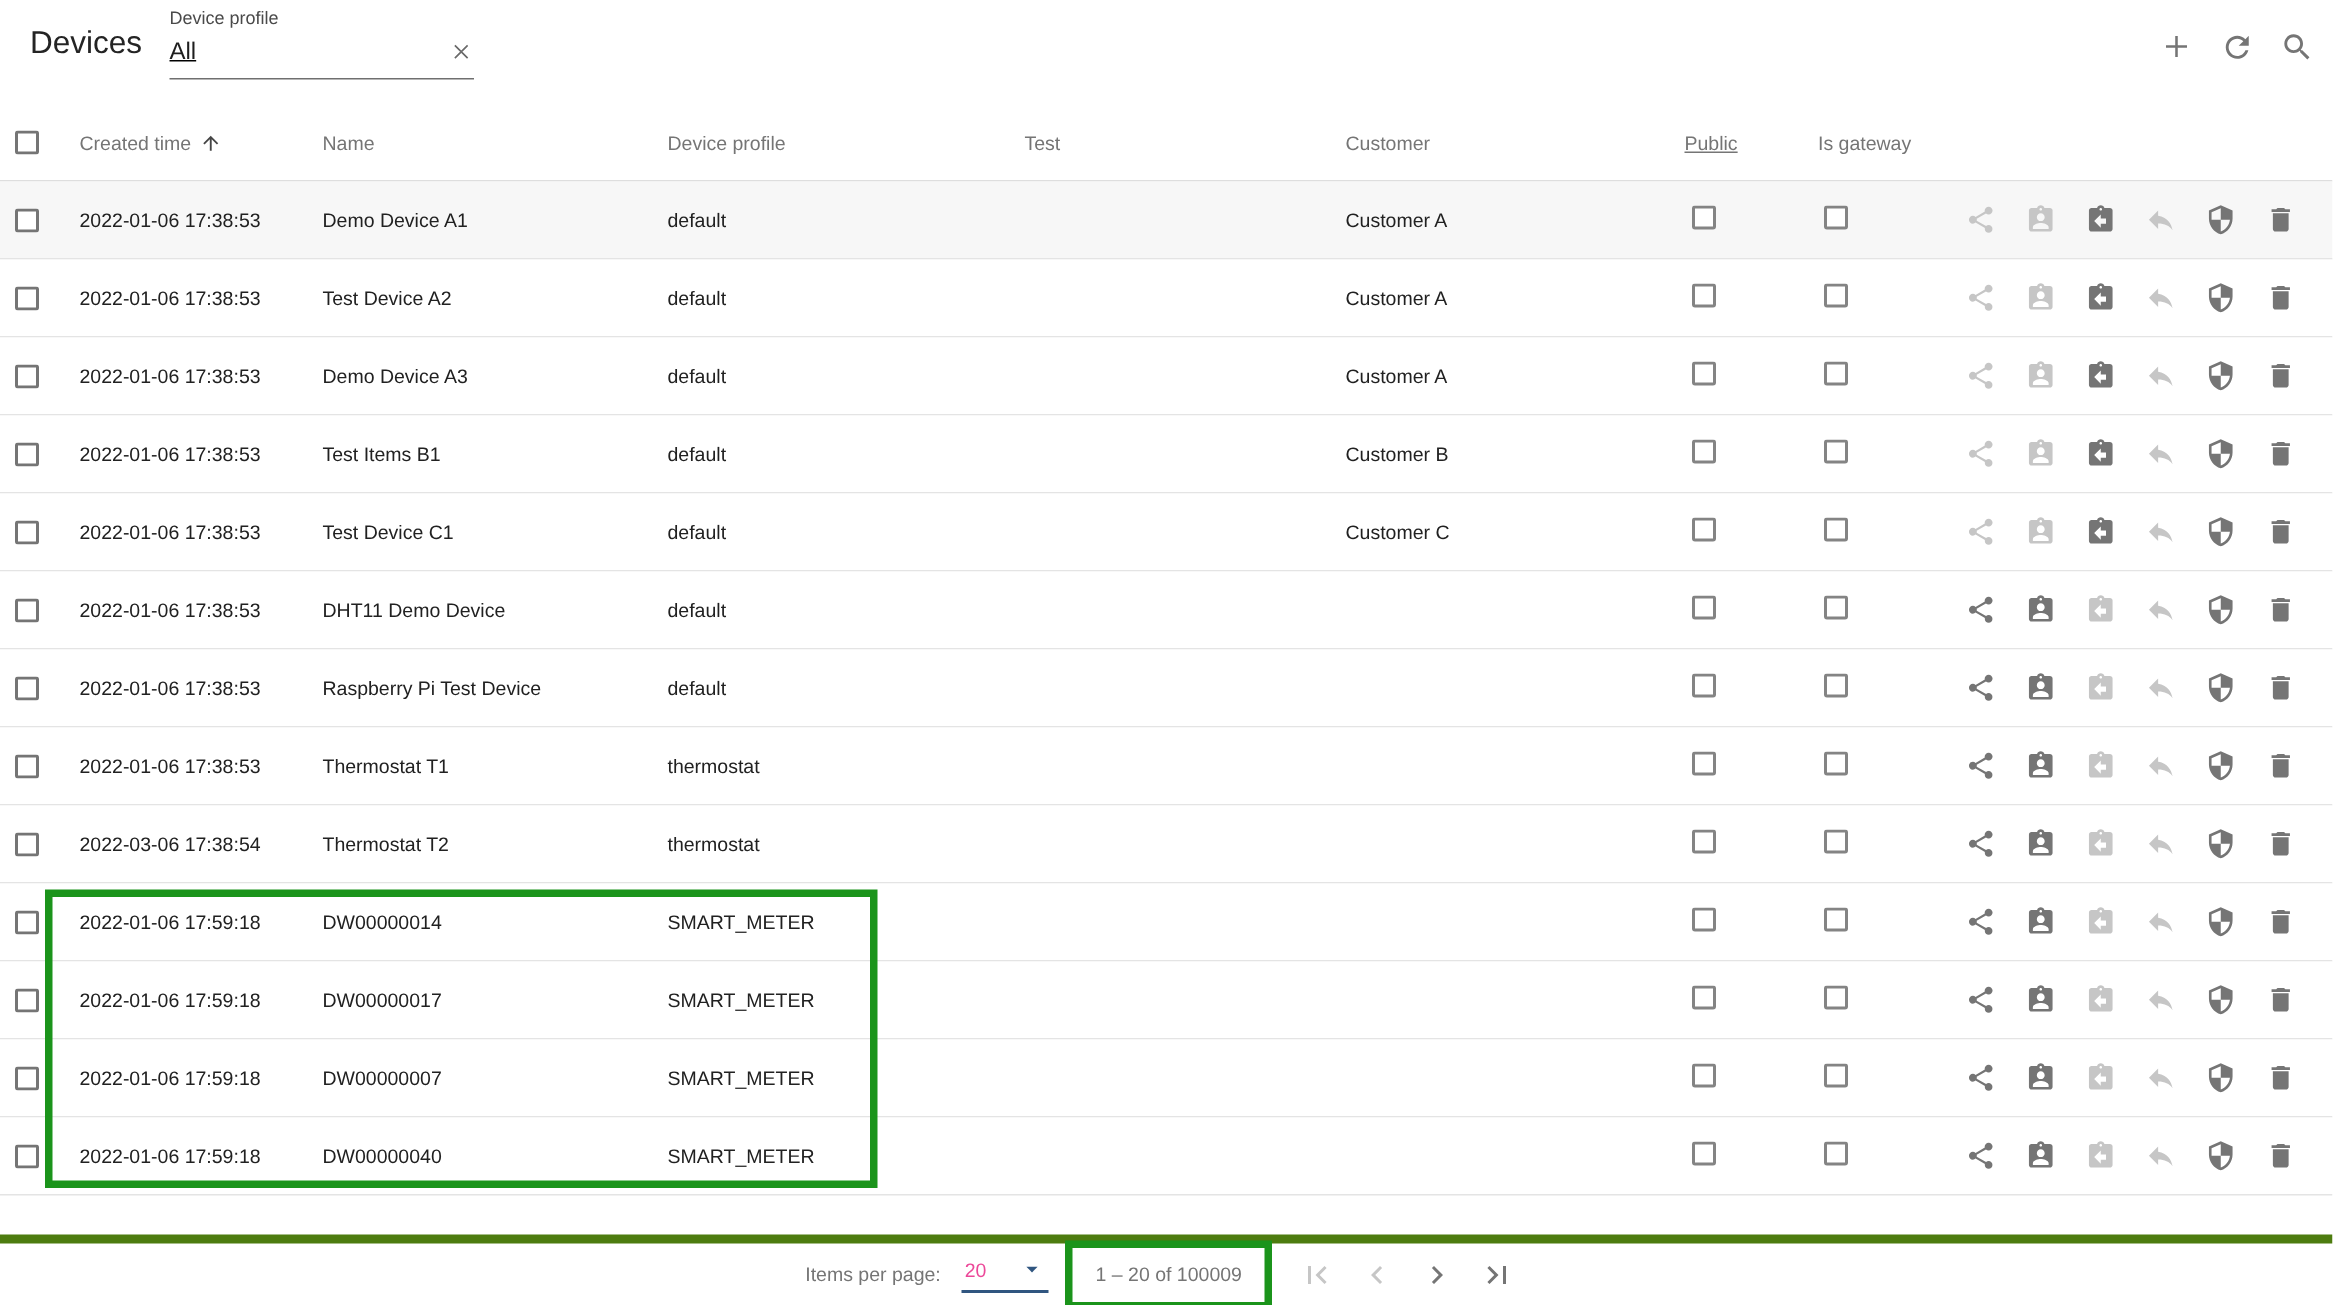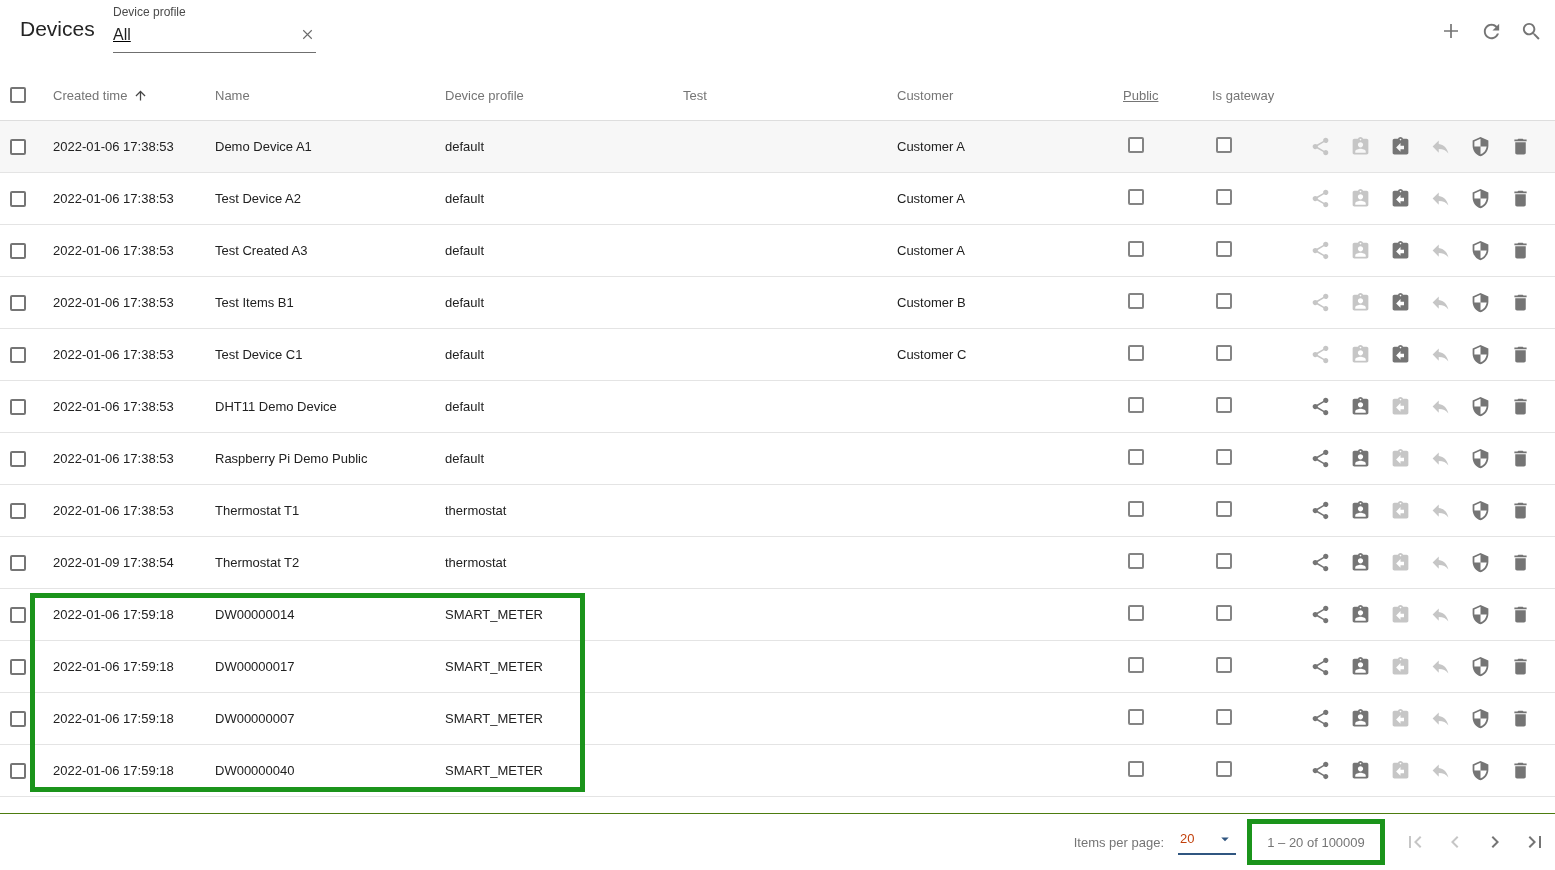--- a/index.html
+++ b/index.html
@@ -47,27 +47,27 @@
   .cb.ro { border-color:#848484; margin-left:5px; }
   .c-gateway .cb.ro { margin-left:4px; }
 
   .action-btn { width:40px; height:40px; border:none; background:none; padding:0;
     display:flex; align-items:center; justify-content:center; cursor:pointer; }
   .action-btn.enabled  { color:#757575; }
   .action-btn.disabled { color:#c6c6c6; cursor:default; }
 
   
   .footer {
-    position:absolute; left:0; bottom:0; width:1555px; height:57px;
-    border-top:1px solid #4d7c0f; display:flex; align-items:center; justify-content:flex-end;
+    position:absolute; left:0; bottom:0; width:1555px; height:47px;
+    border-top:6px solid #4d7c0f; display:flex; align-items:center; justify-content:center;
     color:#757575; font-size:13px; background:#fff;
   }
   .page-size-select { display:flex; align-items:center; margin-left:14px;
     border-bottom:2px solid #305680; padding:0 2px 5px 2px; cursor:pointer; }
-  .page-size-value { color:#c2410c; font-size:13px; min-width:22px; }
+  .page-size-value { color:#ec4899; font-size:13px; min-width:22px; }
   .caret { color:#305680; margin-left:14px; display:flex; }
   .range-annotation {
     width:138px; height:46px; margin:0 10px 0 11px;
     border:5px solid; display:flex; align-items:center; justify-content:center;
   }
   .pg-btn { width:40px; height:40px; border:none; background:none; padding:0;
     display:flex; align-items:center; justify-content:center; cursor:pointer; }
   .pg-btn.enabled  { color:#757575; }
   .pg-btn.disabled { color:#c6c6c6; cursor:default; }
 
@@ -257,21 +257,21 @@
             </svg>
         </span>
       </button>
     </div>
   </div>
     <div class="trow">
     <div class="cell c-check">
         <span class="cb"></span>
       </div>
     <div class="cell c-created">2022-01-06 17:38:53</div>
-    <div class="cell c-name">Test Created A3</div>
+    <div class="cell c-name">Demo Device A3</div>
     <div class="cell c-profile">default</div>
     <div class="cell c-label"></div>
     <div class="cell c-customer">Customer A</div>
     <div class="cell c-public"><span class="cb ro"></span></div>
     <div class="cell c-gateway"><span class="cb ro"></span></div>
     <div class="cell c-actions">
       <button class="action-btn disabled">
         <span style="display:flex">
           <svg width="21" height="21" viewBox="0 0 24 24" fill="currentColor">
               <path d="M18 16.08c-.76 0-1.44.3-1.96.77L8.91 12.7c.05-.23.09-.46.09-.7s-.04-.47-.09-.7l7.05-4.11c.54.5 1.25.81 2.04.81 1.66 0 3-1.34 3-3s-1.34-3-3-3-3 1.34-3 3c0 .24.04.47.09.7L8.04 9.81C7.5 9.31 6.79 9 6 9c-1.66 0-3 1.34-3 3s1.34 3 3 3c.79 0 1.5-.31 2.04-.81l7.12 4.16c-.05.21-.08.43-.08.65 0 1.61 1.31 2.92 2.92 2.92 1.61 0 2.92-1.31 2.92-2.92s-1.31-2.92-2.92-2.92z"></path>
@@ -481,21 +481,21 @@
             </svg>
         </span>
       </button>
     </div>
   </div>
     <div class="trow">
     <div class="cell c-check">
         <span class="cb"></span>
       </div>
     <div class="cell c-created">2022-01-06 17:38:53</div>
-    <div class="cell c-name">Raspberry Pi Demo Public</div>
+    <div class="cell c-name">Raspberry Pi Test Device</div>
     <div class="cell c-profile">default</div>
     <div class="cell c-label"></div>
     <div class="cell c-customer"></div>
     <div class="cell c-public"><span class="cb ro"></span></div>
     <div class="cell c-gateway"><span class="cb ro"></span></div>
     <div class="cell c-actions">
       <button class="action-btn enabled">
         <span style="display:flex">
           <svg width="21" height="21" viewBox="0 0 24 24" fill="currentColor">
               <path d="M18 16.08c-.76 0-1.44.3-1.96.77L8.91 12.7c.05-.23.09-.46.09-.7s-.04-.47-.09-.7l7.05-4.11c.54.5 1.25.81 2.04.81 1.66 0 3-1.34 3-3s-1.34-3-3-3-3 1.34-3 3c0 .24.04.47.09.7L8.04 9.81C7.5 9.31 6.79 9 6 9c-1.66 0-3 1.34-3 3s1.34 3 3 3c.79 0 1.5-.31 2.04-.81l7.12 4.16c-.05.21-.08.43-.08.65 0 1.61 1.31 2.92 2.92 2.92 1.61 0 2.92-1.31 2.92-2.92s-1.31-2.92-2.92-2.92z"></path>
@@ -592,21 +592,21 @@
               <path d="M6 19c0 1.1.9 2 2 2h8c1.1 0 2-.9 2-2V7H6v12zM19 4h-3.5l-1-1h-5l-1 1H5v2h14V4z"></path>
             </svg>
         </span>
       </button>
     </div>
   </div>
     <div class="trow">
     <div class="cell c-check">
         <span class="cb"></span>
       </div>
-    <div class="cell c-created">2022-01-09 17:38:54</div>
+    <div class="cell c-created">2022-03-06 17:38:54</div>
     <div class="cell c-name">Thermostat T2</div>
     <div class="cell c-profile">thermostat</div>
     <div class="cell c-label"></div>
     <div class="cell c-customer"></div>
     <div class="cell c-public"><span class="cb ro"></span></div>
     <div class="cell c-gateway"><span class="cb ro"></span></div>
     <div class="cell c-actions">
       <button class="action-btn enabled">
         <span style="display:flex">
           <svg width="21" height="21" viewBox="0 0 24 24" fill="currentColor">

